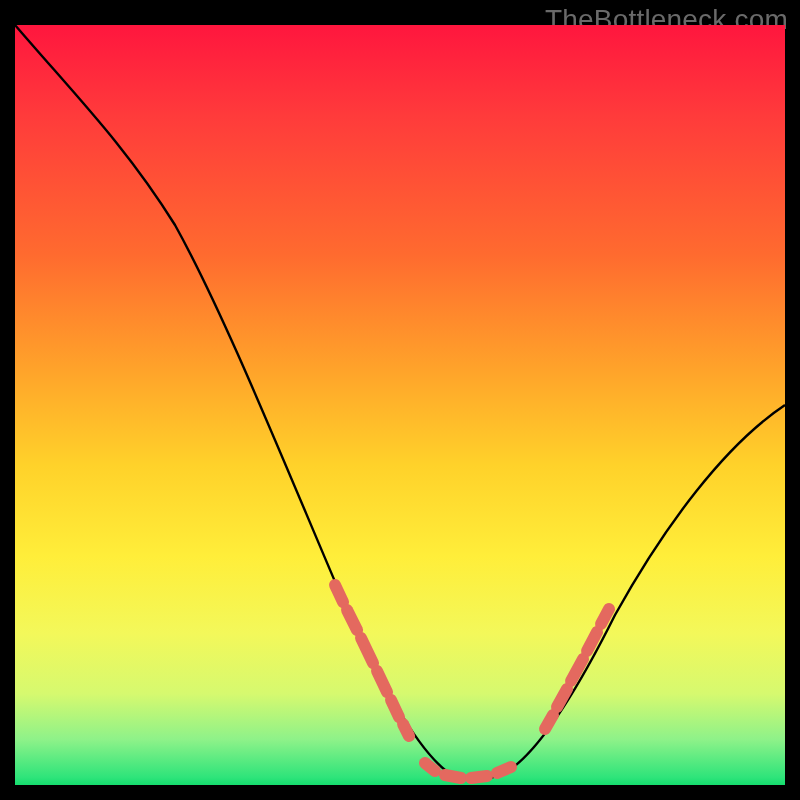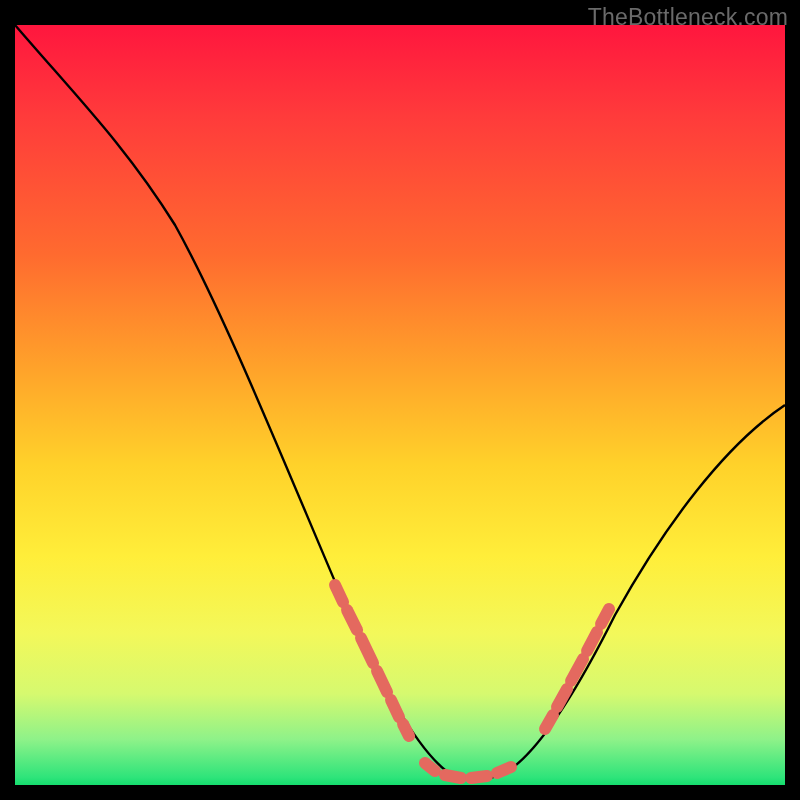--- a/index.html
+++ b/index.html
@@ -38,21 +38,21 @@
       #8ef289 94%,
       #2ee47a 99%,
       #15dd6e 100%
     );
   }
   .watermark {
     position: absolute;
     top: 4px;
     right: 12px;
     color: #6a6a6a;
-    font-size: 23px;
+    font-size: 28px;
     font-weight: 500;
     letter-spacing: 0.2px;
     user-select: none;
   }
   svg.curve {
     position: absolute;
     left: 0;
     top: 0;
     width: 770px;
     height: 760px;

